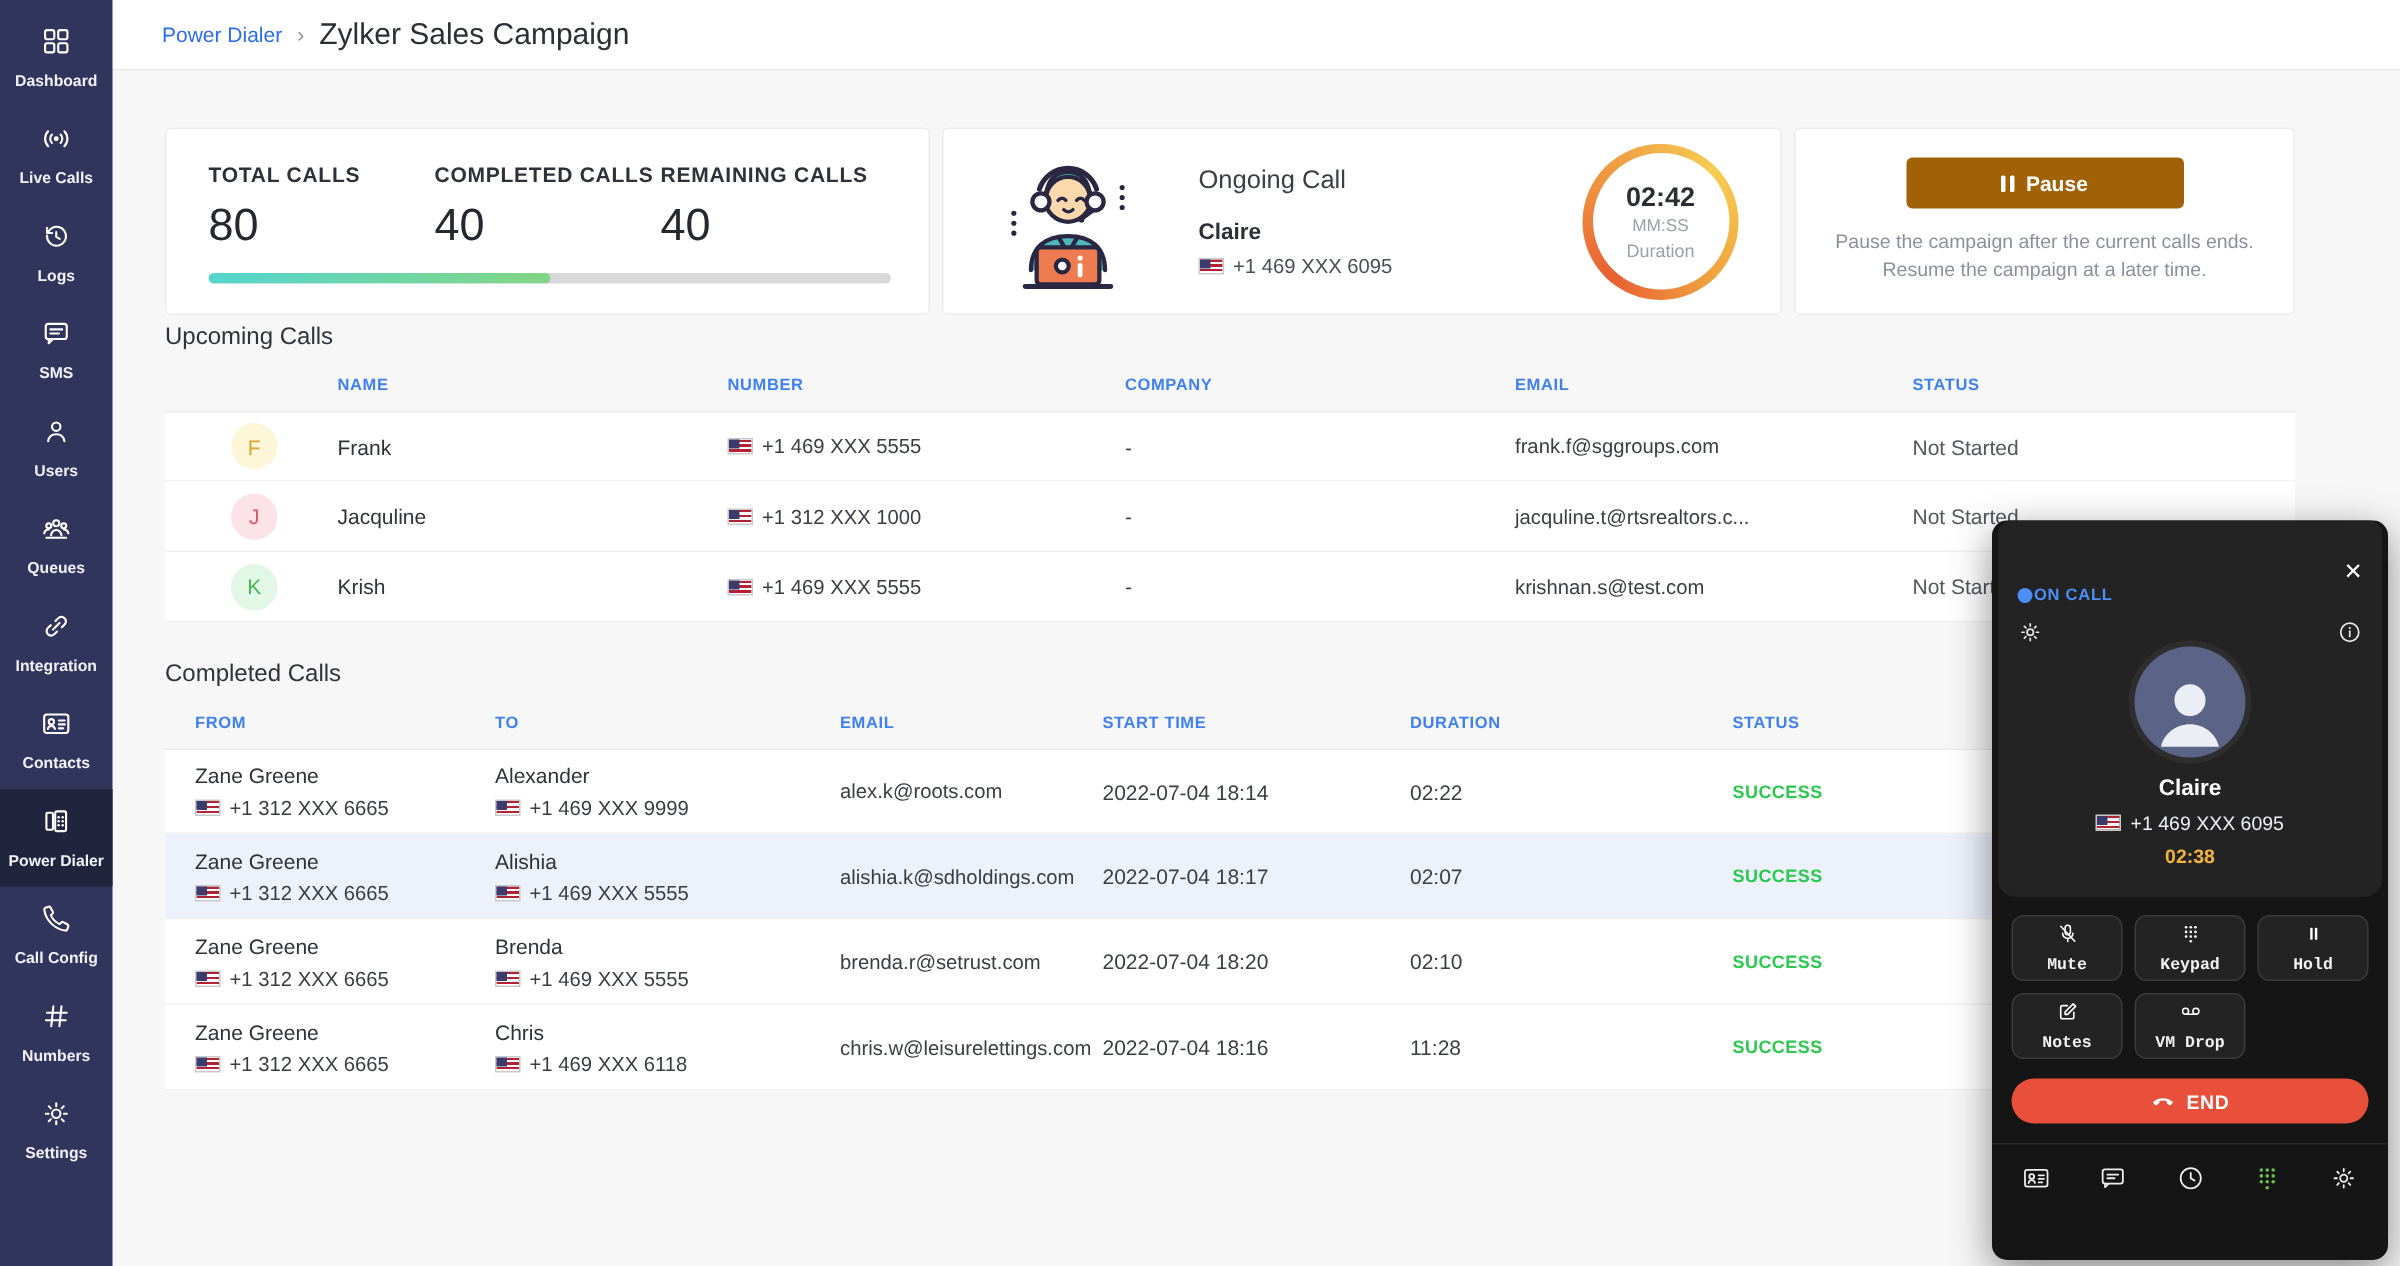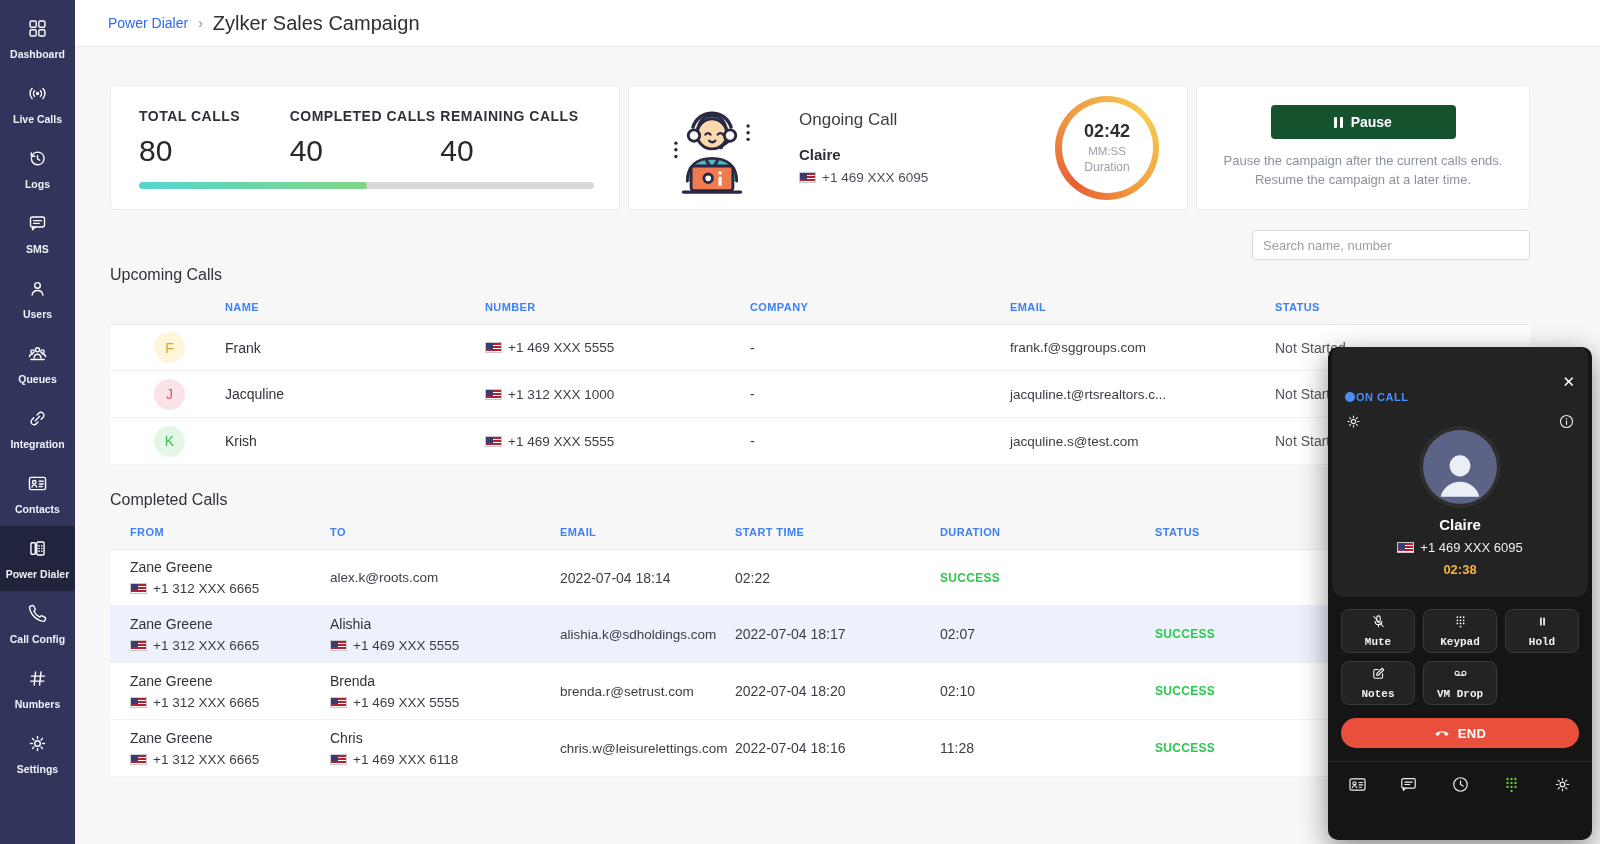--- a/index.html
+++ b/index.html
@@ -39,21 +39,21 @@
   .ongoing-title { font-size:17px; color:#3a3f46; }
   .ongoing-name { font-size:15px; font-weight:600; color:#2c2f35; margin-top:16px; }
   .ongoing-number { display:flex; align-items:center; gap:6px; font-size:13.5px; color:#4a4e55; margin-top:7px; }
   .timer-ring { width:104px; height:104px; border-radius:50%; background:conic-gradient(from 220deg,#e85f33,#ef9140 22%,#f6cd52 52%,#f0a13e 78%,#e85f33); display:flex; align-items:center; justify-content:center; margin-left:26px; }
   .timer-inner { width:91px; height:91px; border-radius:50%; background:#fff; display:flex; flex-direction:column; align-items:center; justify-content:center; }
   .t-big { font-size:18px; font-weight:700; color:#2b2e33; }
   .t-fmt { font-size:11.5px; color:#9aa0a8; margin-top:3px; }
   .t-cap { font-size:12px; color:#9aa0a8; margin-top:3px; }
 
   .card-pause { width:334px; display:flex; flex-direction:column; align-items:center; justify-content:center; }
-  .pause-btn { width:185px; height:34px; background:#14532d; border:none; border-radius:4px; color:#fff; font-size:14px; font-weight:600; display:flex; align-items:center; justify-content:center; gap:8px; cursor:pointer; font-family:inherit; }
+  .pause-btn { width:185px; height:34px; background:#a16207; border:none; border-radius:4px; color:#fff; font-size:14px; font-weight:600; display:flex; align-items:center; justify-content:center; gap:8px; cursor:pointer; font-family:inherit; }
   .pause-bars { display:inline-flex; gap:2.5px; }
   .pause-bars i { width:3px; height:11px; background:#fff; border-radius:1px; }
   .pause-desc { margin-top:13px; font-size:13px; color:#8b919b; text-align:center; line-height:1.45; }
 
   
   .search-row { display:flex; justify-content:flex-end; margin-top:20px; }
   .search-input { width:278px; height:30px; border:1px solid #d8d8da; border-radius:4px; padding:0 10px; font-size:13px; color:#3a3d43; background:#fff; font-family:inherit; }
   .search-input::placeholder { color:#9aa0a6; }
 
   
@@ -292,23 +292,20 @@
             </span>
           <span>Pause</span>
         </button>
         <div class="pause-desc">
           <div>Pause the campaign after the current calls ends.</div>
           <div>Resume the campaign at a later time.</div>
         </div>
       </div>
     </div>
 
-    <div class="search-row">
-      <input class="search-input" type="text" placeholder="Search name, number" style="">
-    </div>
 
     <div class="section-title">Upcoming Calls</div>
     <div class="uc-grid thead">
       <div></div>
       <div class="th">NAME</div>
       <div class="th">NUMBER</div>
       <div class="th">COMPANY</div>
       <div class="th">EMAIL</div>
       <div class="th">STATUS</div>
     </div>
@@ -342,40 +339,47 @@
     <div class="uc-grid row uc-row">
       <div>
           <div class="avatar av2">K</div>
         </div>
       <div class="cell-name">Krish</div>
       <div class="cell-num">
           <span class="flag"></span>
           <span>+1 469 XXX 5555</span>
         </div>
       <div class="cell-dash">-</div>
-      <div class="cell-email">jacquline.s@test.com</div>
+      <div class="cell-email">krishnan.s@test.com</div>
       <div class="cell-status">Not Started</div>
     </div>
 
     <div class="section-title" style="margin-top:26px;">Completed Calls</div>
     <div class="cc-grid thead">
       <div class="th">FROM</div>
       <div class="th">TO</div>
       <div class="th">EMAIL</div>
       <div class="th">START TIME</div>
       <div class="th">DURATION</div>
       <div class="th">STATUS</div>
     </div>
 
     <div class="cc-grid row cc-row first">
       <div class="stack">
           <div class="cell-name">Zane Greene</div>
           <div class="cell-num">
             <span class="flag"></span>
             <span>+1 312 XXX 6665</span>
+          </div>
+        </div>
+      <div class="stack">
+          <div class="cell-name">Alexander</div>
+          <div class="cell-num">
+            <span class="flag"></span>
+            <span>+1 469 XXX 9999</span>
           </div>
         </div>
       <div class="cell-email">alex.k@roots.com</div>
       <div class="cell-time">2022-07-04 18:14</div>
       <div class="cell-time">02:22</div>
       <div class="success">SUCCESS</div>
     </div>
     <div class="cc-grid row cc-row hl">
       <div class="stack">
           <div class="cell-name">Zane Greene</div>

